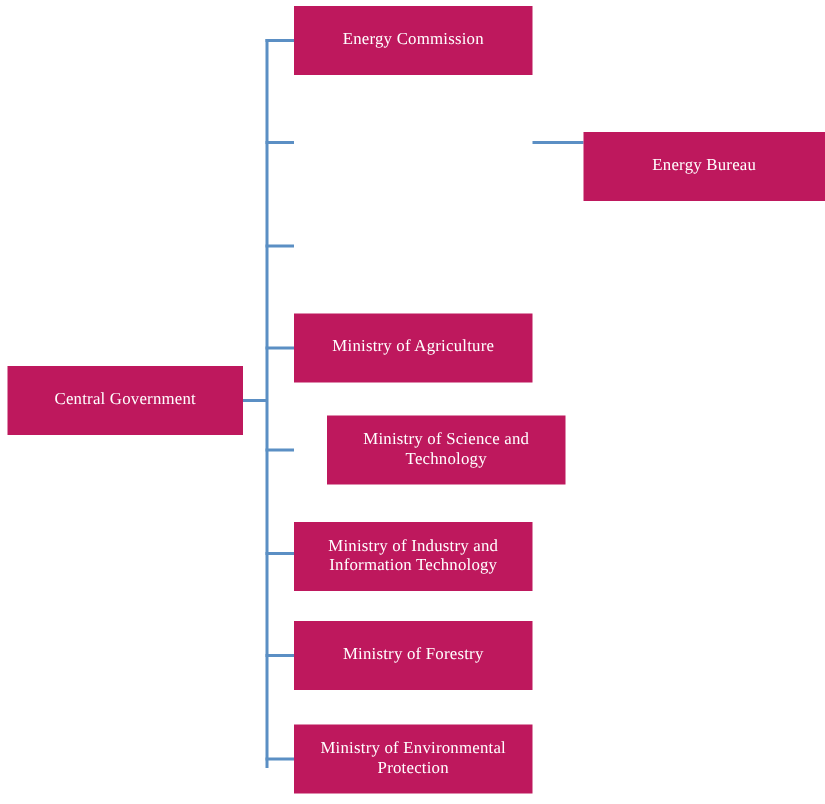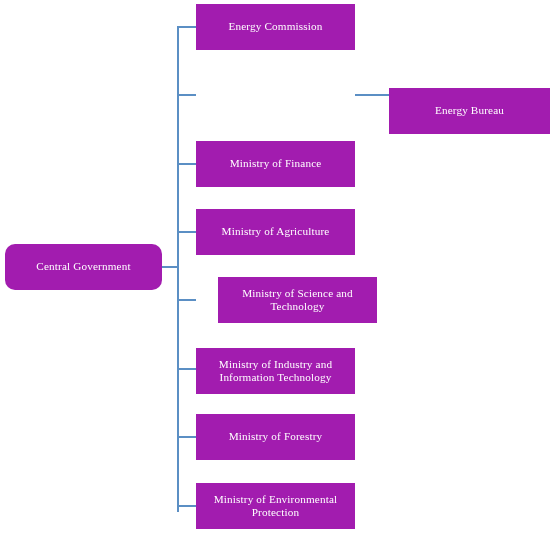--- a/index.html
+++ b/index.html
@@ -13,38 +13,37 @@
   #chart-canvas {
     position: relative;
     width: 550px;
     height: 536px;
     background: #ffffff;
     overflow: hidden;
   }
   .node-box {
     position: absolute;
     box-sizing: border-box;
-    background: #a21caf;
+    background: #be185d;
     color: #ffffff;
     display: flex;
     align-items: center;
     justify-content: center;
     text-align: center;
     font-size: 11.2px;
     line-height: 1.18;
     letter-spacing: 0.15px;
     padding: 2px 6px;
     white-space: pre-line;
   }
   .root-node {
     left: 5px;
     top: 244px;
     width: 157px;
     height: 46px;
-    border-radius: 10px;
   }
   .branch-node {
     left: 196px;
     width: 159px;
     height: 46px;
   }
   .sub-node {
     left: 389px;
     top: 88px;
     width: 161px;
@@ -95,21 +94,20 @@
   <div class="connector stub-h" style="top:436px;"></div>
   <div class="connector stub-h" style="top:505px;"></div>
 
   <div class="connector sub-stub"></div>
 
   <div class="node-box root-node">Central Government</div>
 
   <div class="node-box branch-node" style="top:4px;">Energy Commission</div>
 
 
-  <div class="node-box branch-node" style="top:141px;">Ministry of Finance</div>
 
   <div class="node-box branch-node" style="top:209px;">Ministry of Agriculture</div>
 
   <div class="node-box branch-node" style="top:277px;margin-left:22px;">Ministry of Science and
 Technology</div>
 
   <div class="node-box branch-node" style="top:348px;">Ministry of Industry and
 Information Technology</div>
 
   <div class="node-box branch-node" style="top:414px;">Ministry of Forestry</div>

